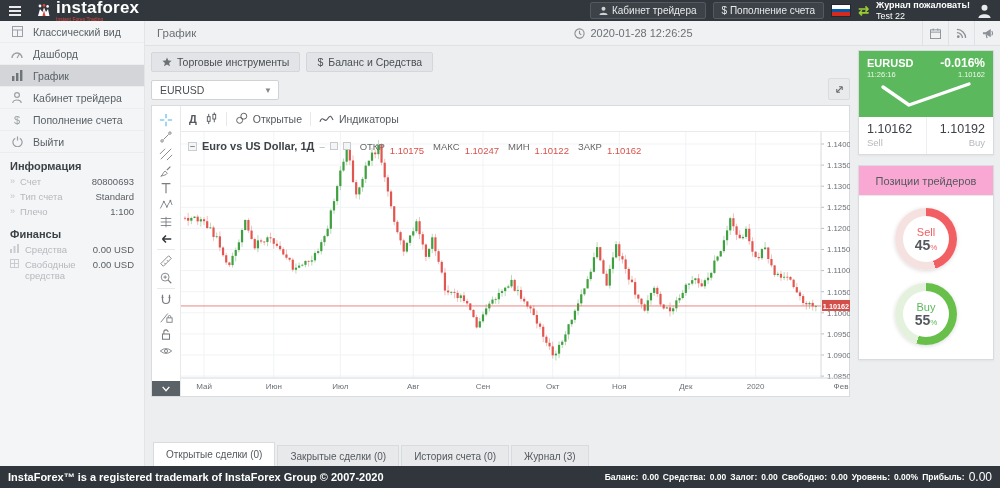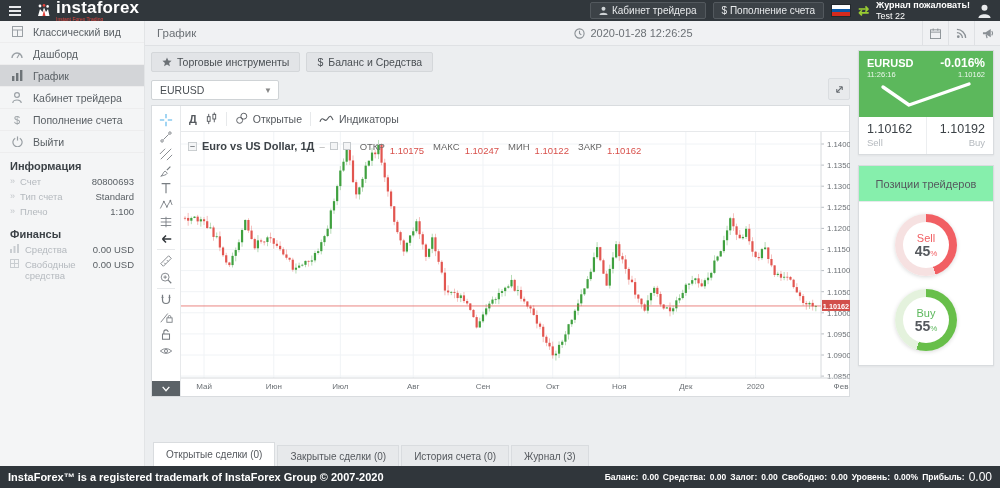--- a/index.html
+++ b/index.html
@@ -89,21 +89,21 @@
   .th-chg{font-size:12px;font-weight:bold;}
   .th-time,.th-px{font-size:7.5px;color:#eaf6ea;}
   .spark{display:block;margin:0 auto;}
   .ticker-body{display:flex;}
   .tb-cell{flex:1;padding:5px 8px 6px 8px;}
   .tb-cell.buy{text-align:right;border-left:1px solid #eceef0;}
   .tb-price{font-size:12.5px;color:#3c4247;}
   .tb-side{font-size:9.5px;color:#b4b9be;margin-top:1px;}
 
   .positions-card{margin-top:10px;background:#fff;border:1px solid #d9dcdf;box-shadow:0 1px 2px rgba(0,0,0,.05);}
-  .pos-head{height:36px;background:#86efac;border-bottom:1px solid #e7e9eb;display:flex;align-items:center;justify-content:center;
+  .pos-head{height:30px;background:#f9a8d4;border-bottom:1px solid #e7e9eb;display:flex;align-items:center;justify-content:center;
     font-size:11px;color:#55595e;}
   .pos-body{padding:12px 0 14px 0;}
   .donut{width:62px;height:62px;border-radius:50%;margin:0 auto;position:relative;box-shadow:0 1px 4px rgba(0,0,0,.15);}
   .donut + .donut{margin-top:13px;}
   .donut::before{content:"";position:absolute;inset:8px;background:#fff;border-radius:50%;}
   .donut-inner{position:absolute;inset:0;display:flex;flex-direction:column;align-items:center;justify-content:center;z-index:1;}
   .donut-label{font-size:11px;}
   .donut.sell .donut-label{color:#f15f63;}
   .donut.buy .donut-label{color:#5cb85c;}
   .donut-pct{font-size:14px;font-weight:bold;color:#55595e;line-height:1;}

